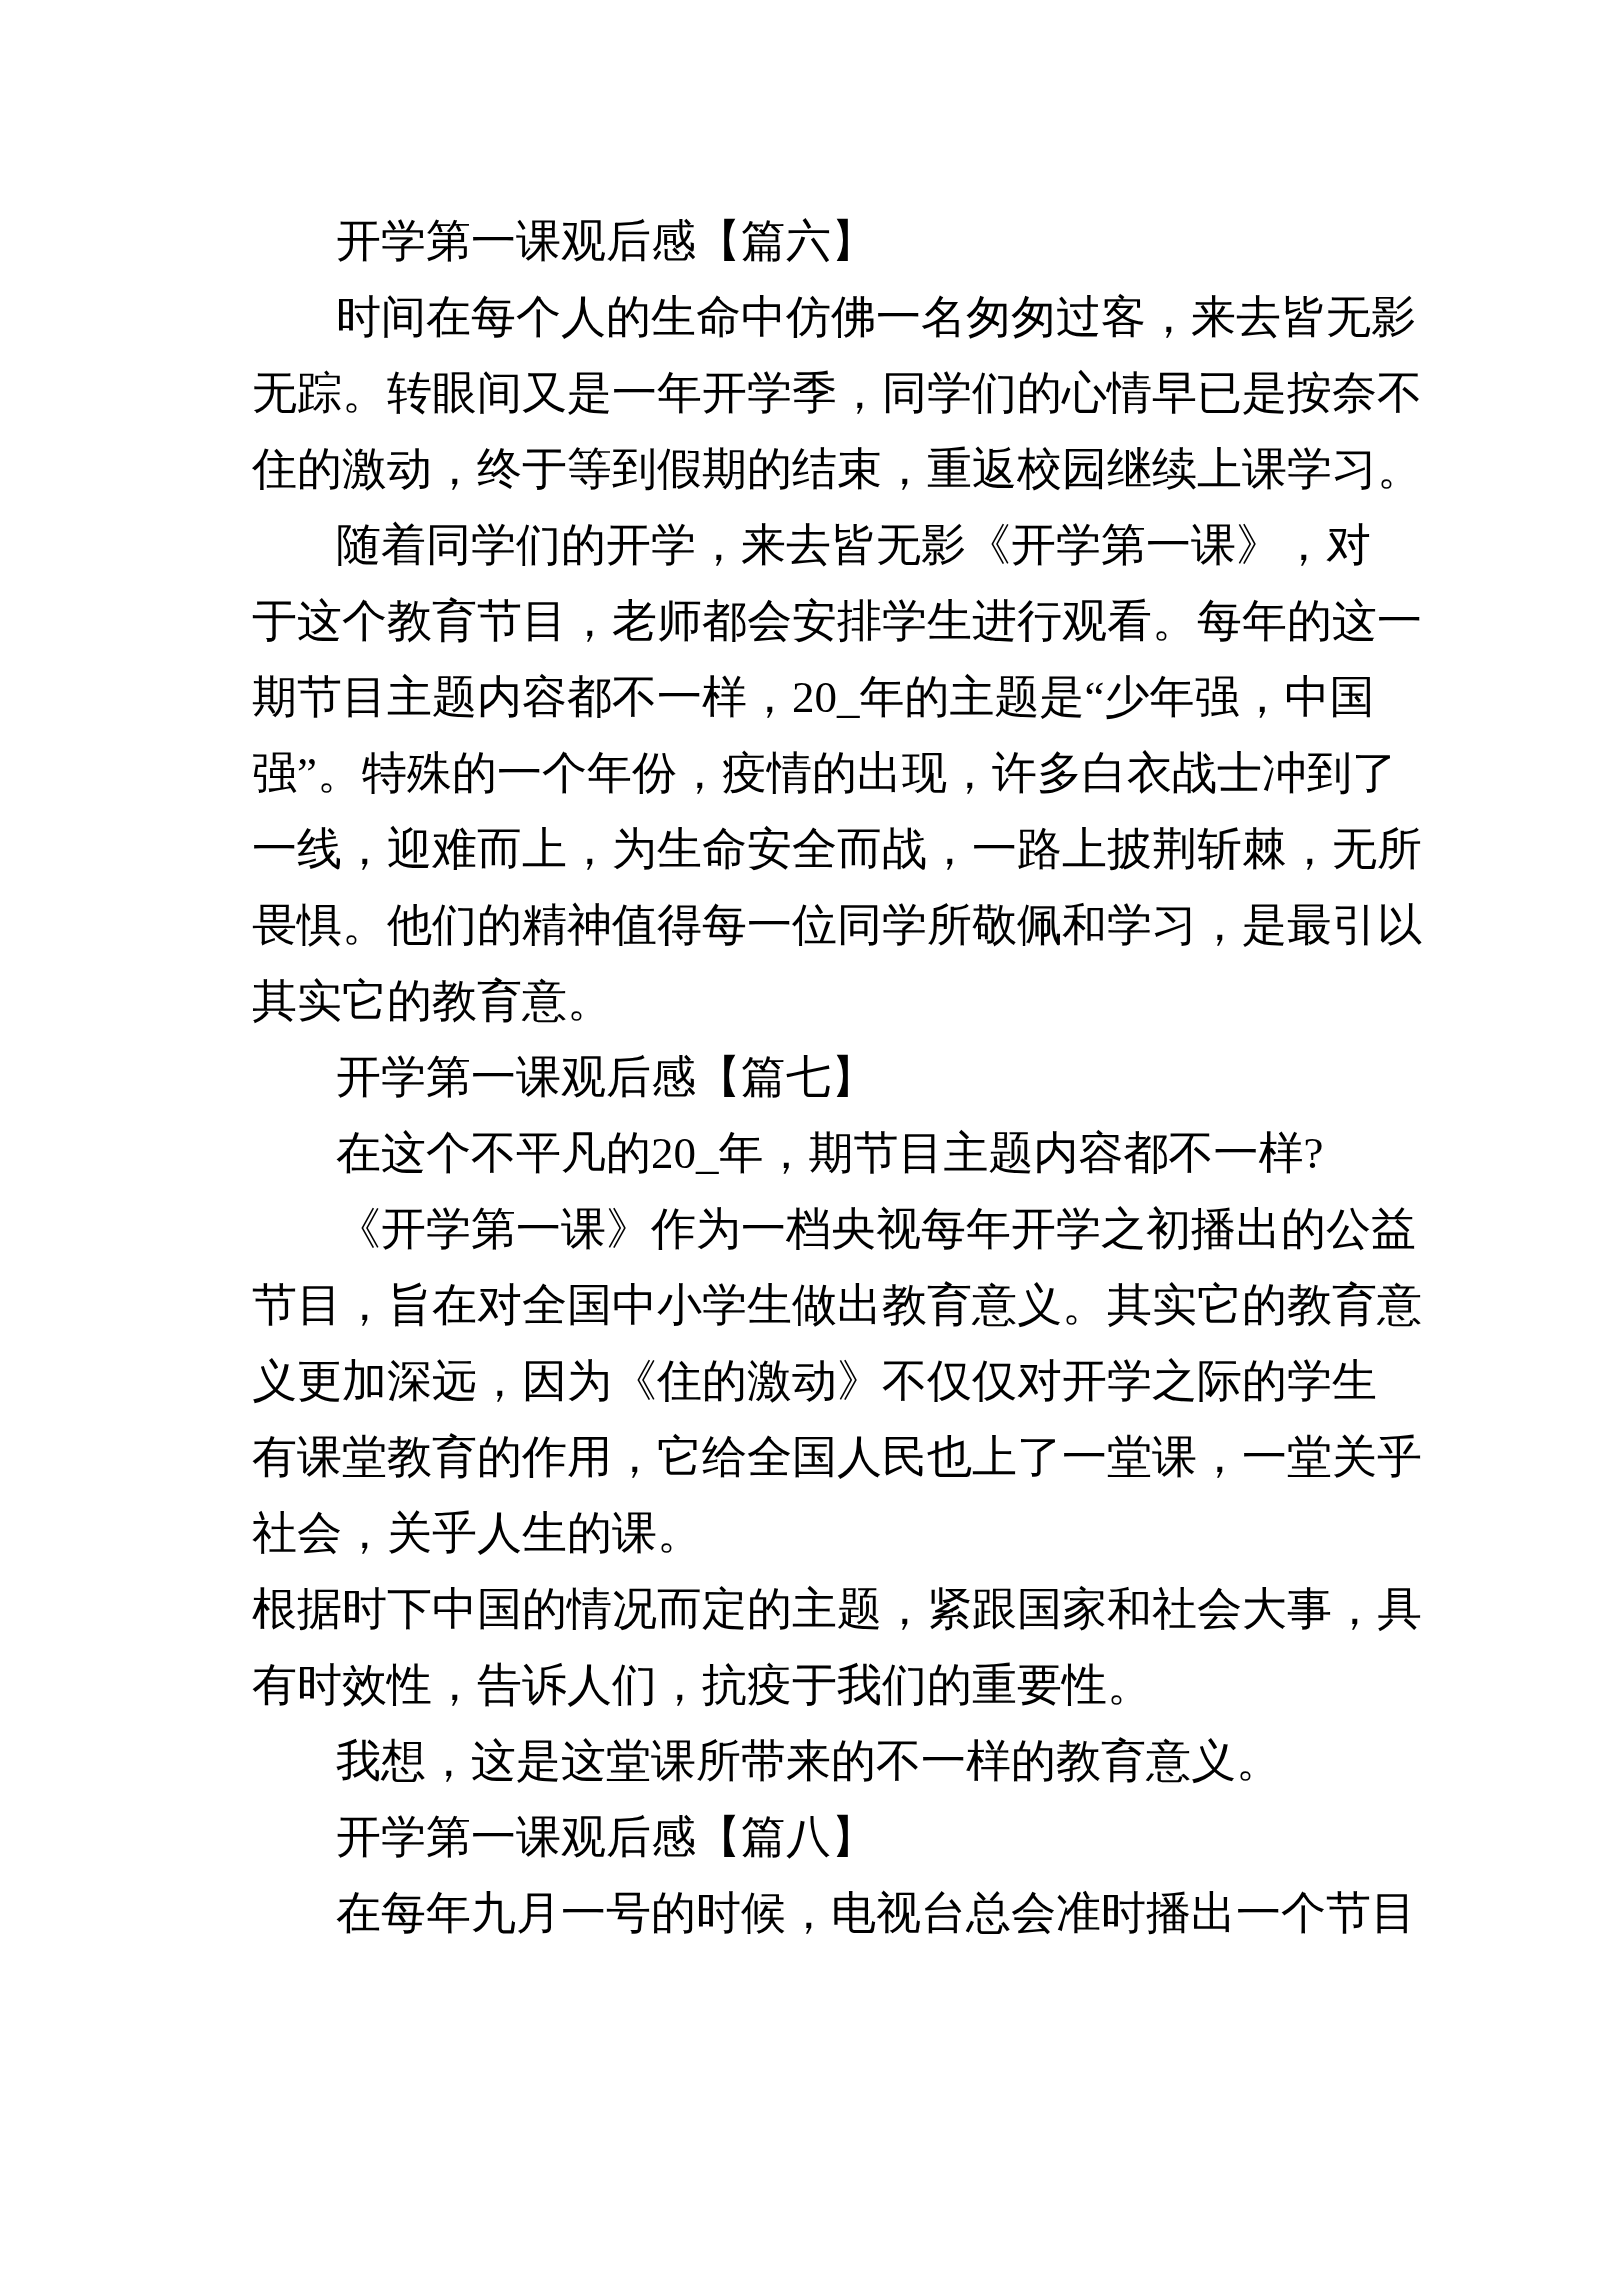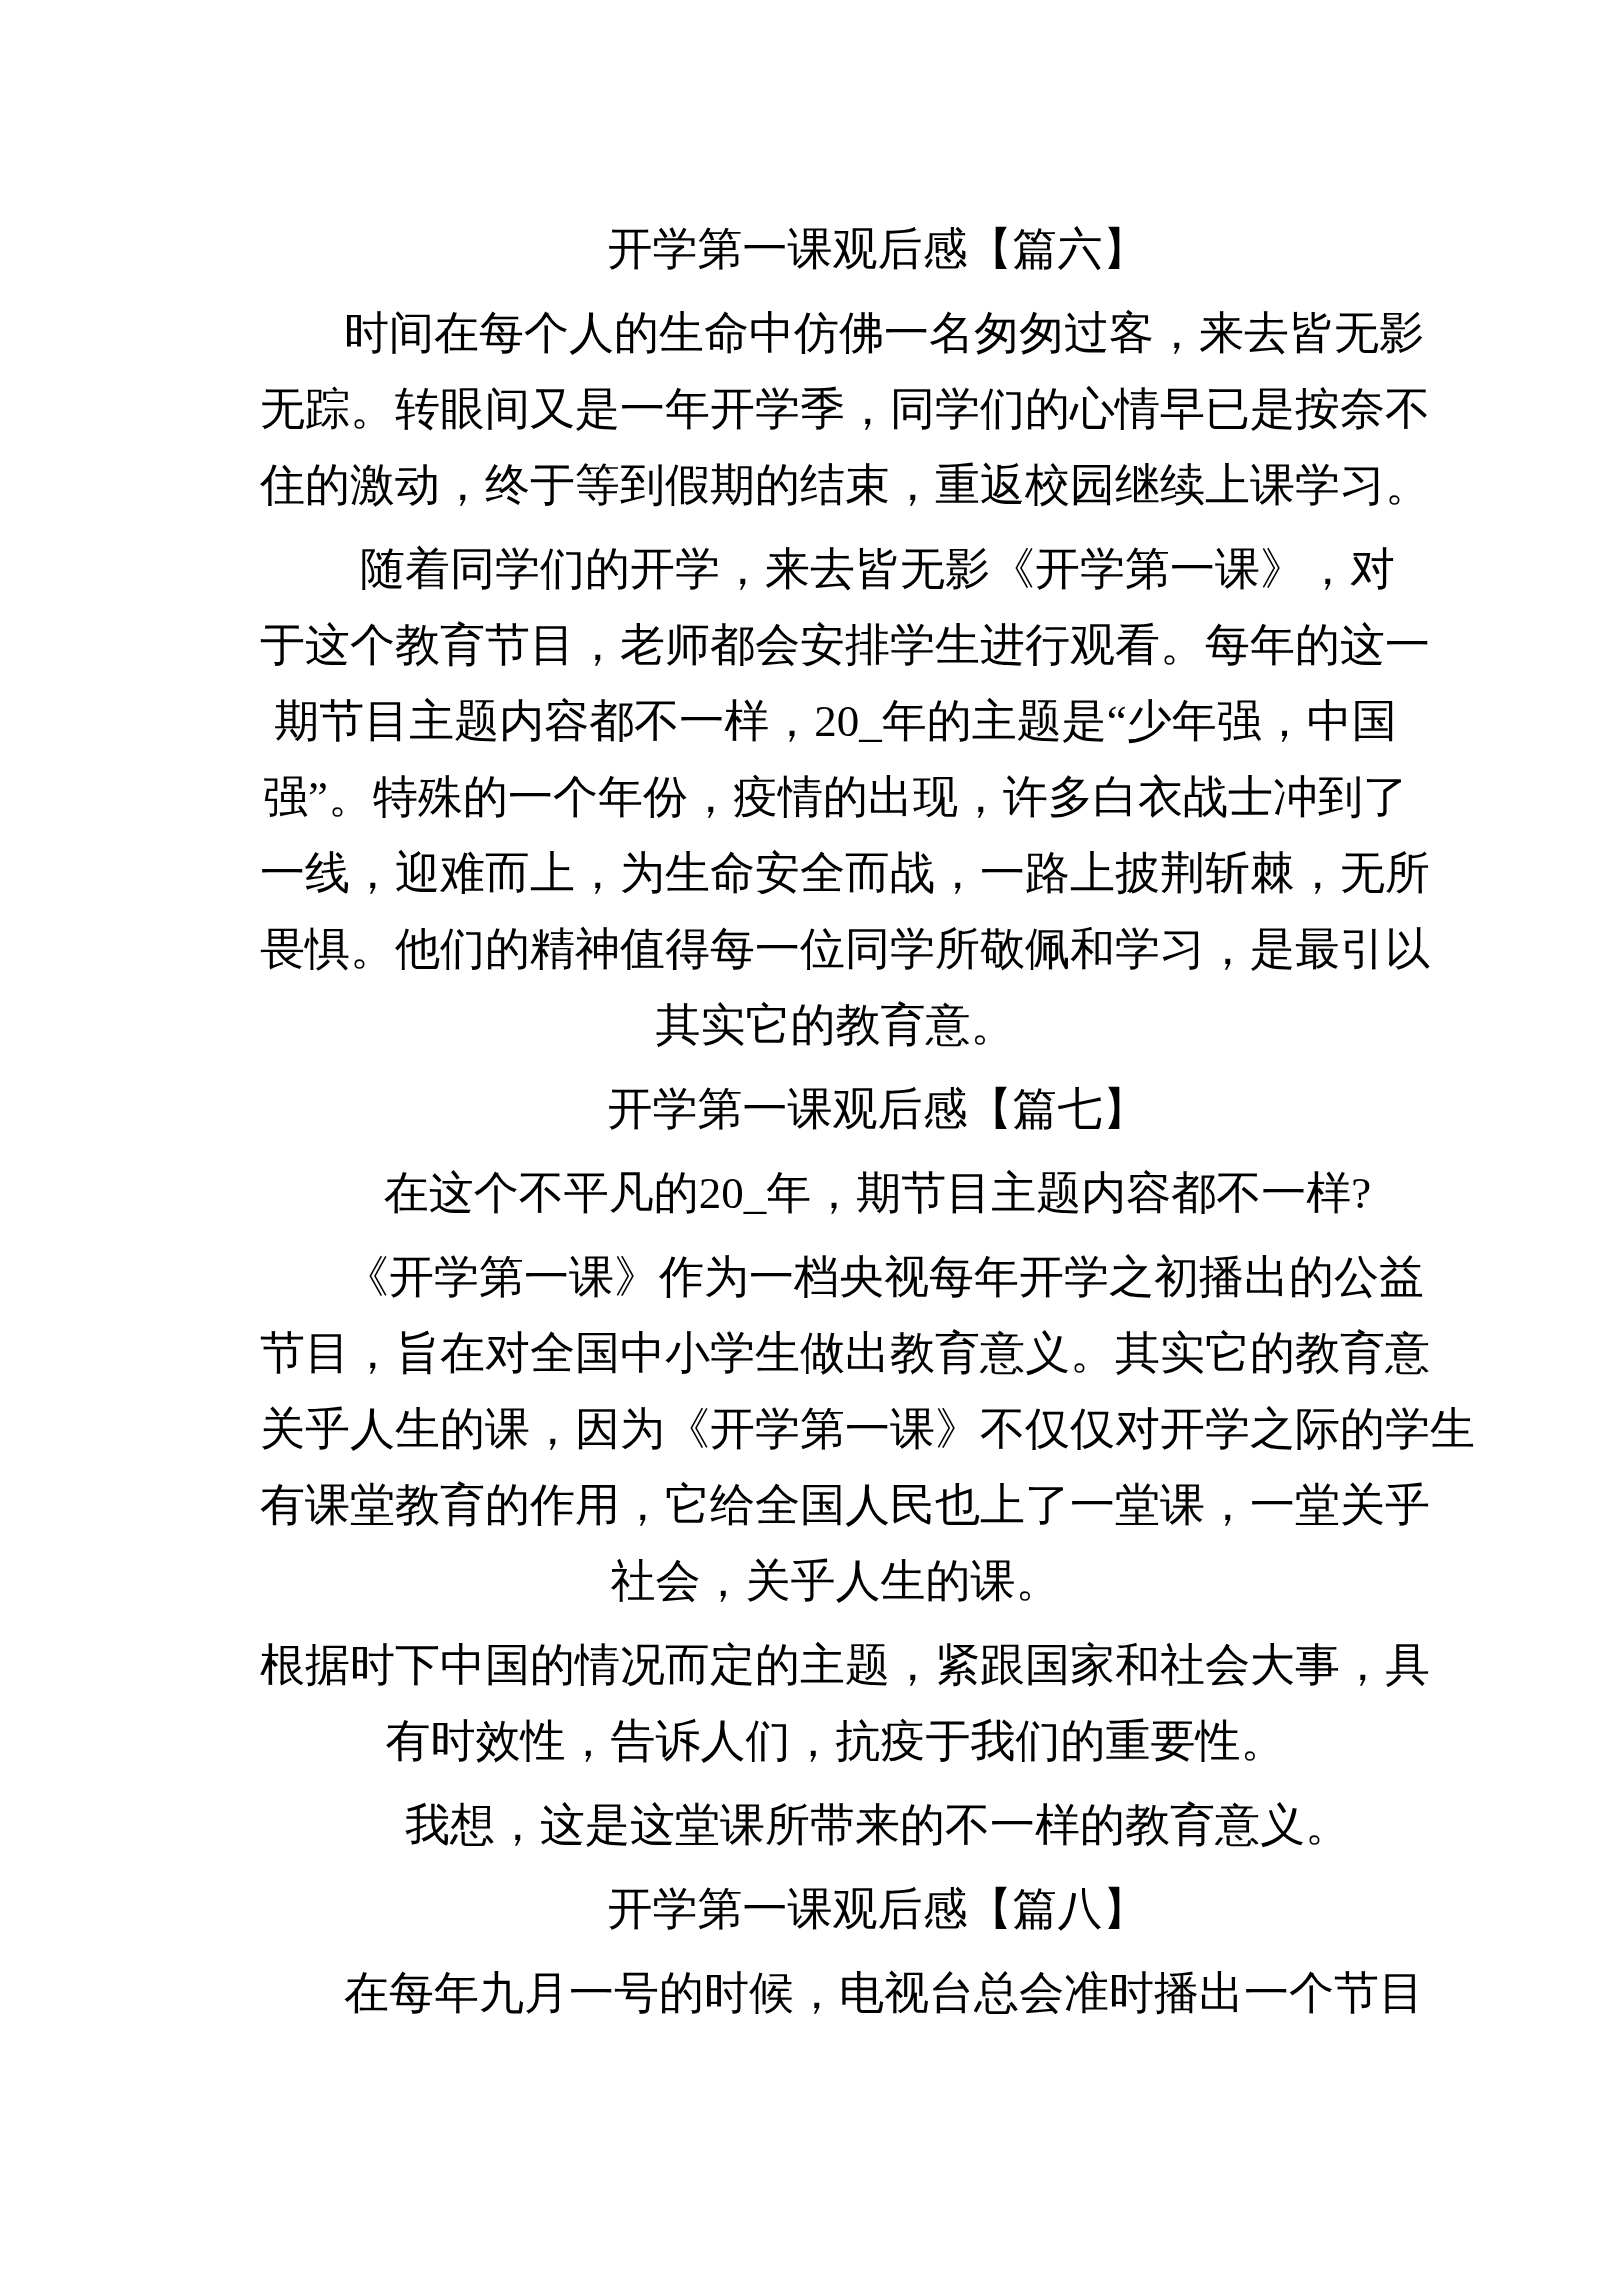--- a/index.html
+++ b/index.html
@@ -18,23 +18,22 @@
     left: 252px;
     top: 203px;
     width: 1167px;
     font-family: "Liberation Serif", "DejaVu Serif", serif;
     font-size: 45px;
     line-height: 76px;
     color: #000000;
     font-weight: 400;
   }
   .para {
-    margin: 8px;
+    margin: 0;
     padding: 0;
-    text-align: center;
   }
   .line {
     white-space: nowrap;
     height: 76px;
     text-indent: 0;
   }
   .line.indent {
     text-indent: 84px;
   }
 </style>
@@ -62,21 +61,21 @@
       </div>
       <div class="para">
         <div class="line indent">开学第一课观后感【篇七】</div>
       </div>
       <div class="para">
         <div class="line indent">在这个不平凡的20_年，期节目主题内容都不一样?</div>
       </div>
       <div class="para">
         <div class="line indent">《开学第一课》作为一档央视每年开学之初播出的公益</div>
         <div class="line">节目，旨在对全国中小学生做出教育意义。其实它的教育意</div>
-        <div class="line">关乎人生的课，因为《开学第一课》不仅仅对开学之际的学生</div>
+        <div class="line">义更加深远，因为《住的激动》不仅仅对开学之际的学生</div>
         <div class="line">有课堂教育的作用，它给全国人民也上了一堂课，一堂关乎</div>
         <div class="line">社会，关乎人生的课。</div>
       </div>
       <div class="para">
         <div class="line">根据时下中国的情况而定的主题，紧跟国家和社会大事，具</div>
         <div class="line">有时效性，告诉人们，抗疫于我们的重要性。</div>
       </div>
       <div class="para">
         <div class="line indent">我想，这是这堂课所带来的不一样的教育意义。</div>
       </div>

